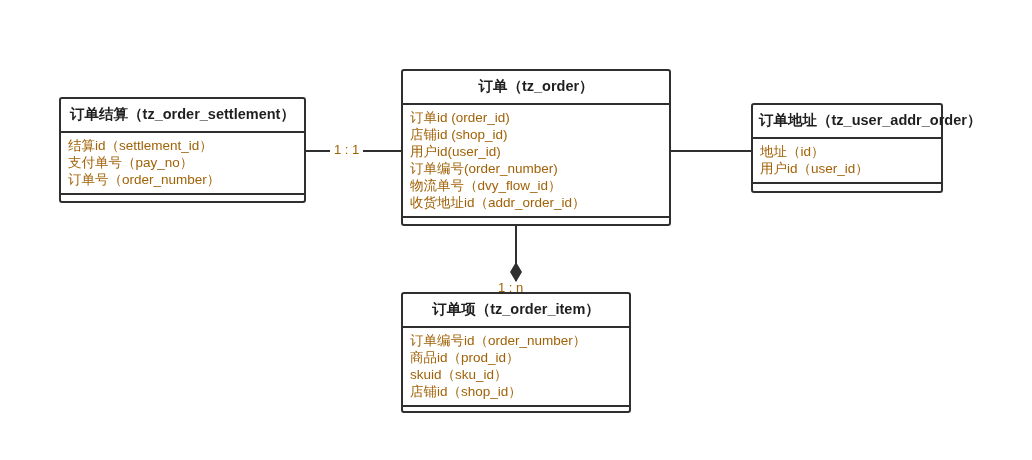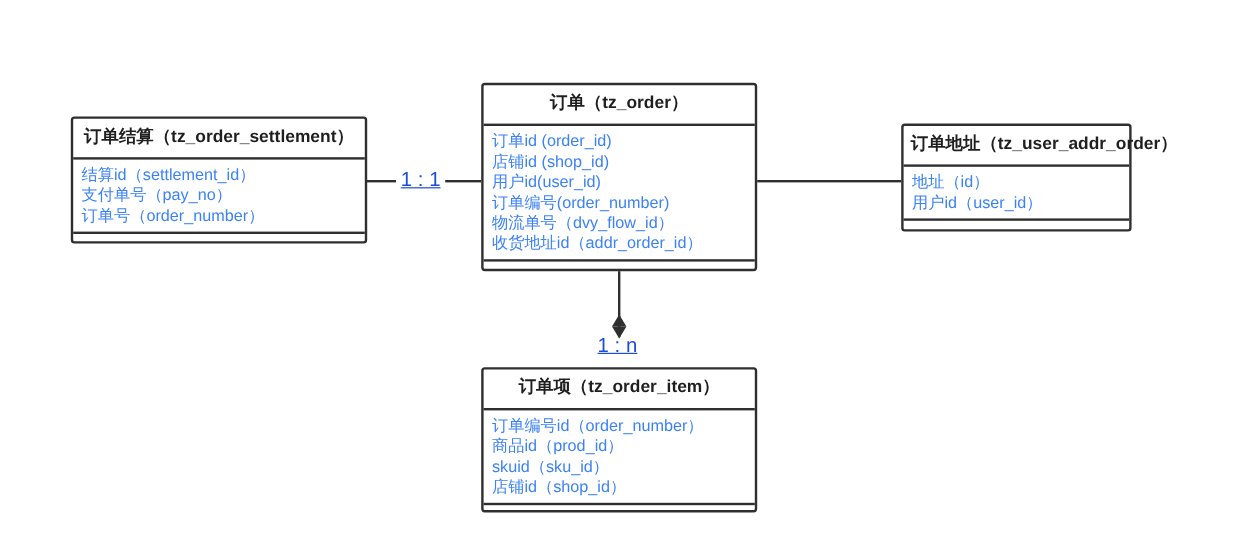--- a/index.html
+++ b/index.html
@@ -42,45 +42,44 @@
   }
   .entity-fields {
     box-sizing: border-box;
     padding: 4px 0 5px 7px;
     border-bottom: 2px solid #2f2f2f;
     flex: 0 0 auto;
   }
   .field {
     font-size: 13.5px;
     line-height: 17px;
-    color: #3b82f6;
+    color: #a16207;
     white-space: nowrap;
   }
   .entity-footer {
     flex: 1 1 auto;
     min-height: 14px;
   }
 
   
   .conn {
     position: absolute;
     background: #2f2f2f;
   }
   .conn-h { height: 2px; }
   .conn-v { width: 2px; }
 
   .conn-label {
     position: absolute;
-    font-size: 17px;
+    font-size: 13px;
     line-height: 14px;
-    color: #1d4ed8;
+    color: #a16207;
     background: #ffffff;
     padding: 0 4px;
     white-space: nowrap;
-    text-decoration: underline;
   }
 
   .diamond {
     position: absolute;
     width: 0;
     height: 0;
     border-left: 6px solid transparent;
     border-right: 6px solid transparent;
     border-top: 10px solid #2f2f2f;
   }
@@ -113,21 +112,21 @@
   <div class="entity" style="left:59px; top:97px; width:247px; height:106px;">
     <div class="entity-title">订单结算（tz_order_settlement）</div>
     <div class="entity-fields">
       <div class="field">结算id（settlement_id）</div>
       <div class="field">支付单号（pay_no）</div>
       <div class="field">订单号（order_number）</div>
     </div>
     <div class="entity-footer"></div>
   </div>
 
-  <div class="entity" style="left:401px; top:69px; width:230px; height:157px;">
+  <div class="entity" style="left:401px; top:69px; width:270px; height:157px;">
     <div class="entity-title">订单（tz_order）</div>
     <div class="entity-fields">
       <div class="field">订单id (order_id)</div>
       <div class="field">店铺id (shop_id)</div>
       <div class="field">用户id(user_id)</div>
       <div class="field">订单编号(order_number)</div>
       <div class="field">物流单号（dvy_flow_id）</div>
       <div class="field">收货地址id（addr_order_id）</div>
     </div>
     <div class="entity-footer"></div>
@@ -135,21 +134,21 @@
 
   <div class="entity" style="left:751px; top:103px; width:192px; height:90px;">
     <div class="entity-title">订单地址（tz_user_addr_order）</div>
     <div class="entity-fields">
       <div class="field">地址（id）</div>
       <div class="field">用户id（user_id）</div>
     </div>
     <div class="entity-footer"></div>
   </div>
 
-  <div class="entity" style="left:401px; top:292px; width:230px; height:121px;margin-top:14px;">
+  <div class="entity" style="left:401px; top:292px; width:230px; height:121px;">
     <div class="entity-title">订单项（tz_order_item）</div>
     <div class="entity-fields">
       <div class="field">订单编号id（order_number）</div>
       <div class="field">商品id（prod_id）</div>
       <div class="field">skuid（sku_id）</div>
       <div class="field">店铺id（shop_id）</div>
     </div>
     <div class="entity-footer"></div>
   </div>
 

